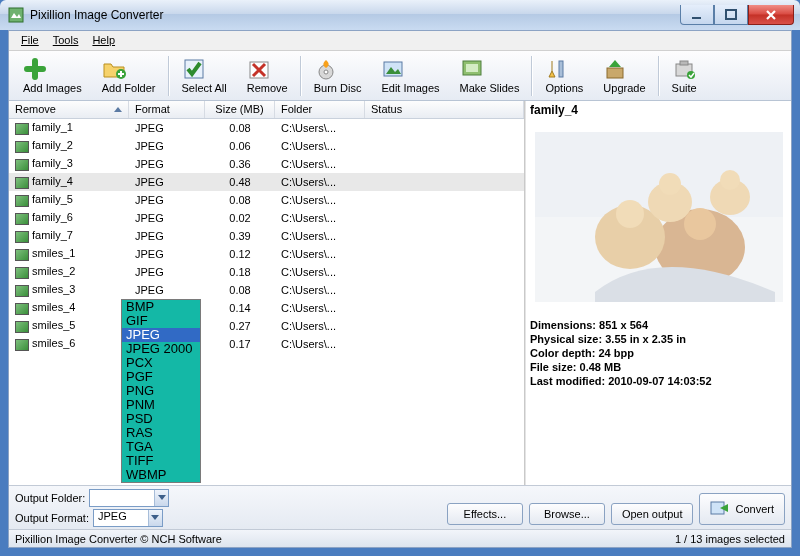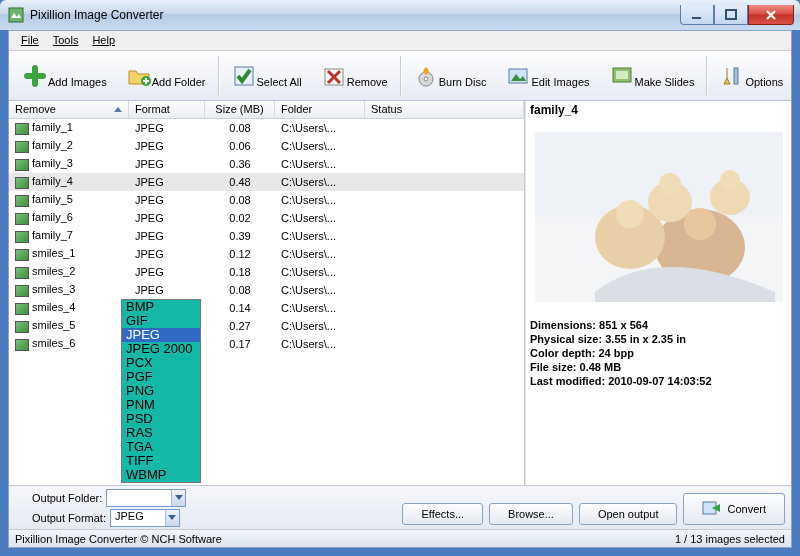--- a/index.html
+++ b/index.html
@@ -19,21 +19,21 @@
   
   .chrome-inner { position: absolute; left: 8px; right: 8px; top: 30px; bottom: 8px; background: #f0f0f0; border: 1px solid #8ca3c4; }
 
   
   .menubar { height: 20px; background: #f0f0f0; padding: 2px 6px; display:flex; gap: 2px; align-items:flex-start; border-bottom: 1px solid #d0d0d0;}
   .menubar .menu-item { padding: 1px 6px; cursor: default; }
   .menubar .menu-item span.hot { text-decoration: underline; }
 
   
   .toolbar { height: 50px; background: linear-gradient(to bottom, #fdfdfe, #e6ebf3); border-bottom: 1px solid #b8c4d4; display:flex; align-items:center; padding: 0 4px; gap: 0; }
-  .tool { display:flex; align-items:flex-end; justify-content:center; padding: 2px 10px; gap: 1px; cursor: default; }
+  .tool { display:flex; flex-direction:column; align-items:flex-start; justify-content:center; padding: 2px 10px; gap: 1px; cursor: default; }
   .tool .ico { width: 24px; height: 24px; display:flex; align-items:center; justify-content:center; }
   .tool .lbl { font-size: 11px; white-space: nowrap; }
   .toolbar .sep { width: 2px; height: 40px; border-left: 1px solid #c0cad8; border-right: 1px solid #fff; margin: 0 2px; }
 
   
   .main { position: absolute; left:0; right:0; top: 70px; bottom: 62px; display:flex; }
   .left { flex: 1; min-width:0; display:flex; flex-direction:column; border-right: 1px solid #c9c9c9; background:#fff;}
   .right { width: 266px; background: #fff; border-left: 1px solid #e4e4e4; display:flex; flex-direction:column; }
 
   
@@ -54,27 +54,27 @@
   .format-popup .opt.sel { background:#316ac5; color:#fff; }
 
   
   .preview-title { font-weight:bold; font-size:12px; padding: 2px 4px; }
   .preview-img-wrap { flex:0 0 195px; display:flex; align-items:center; justify-content:center; background:#fff; }
   .preview-img { width: 248px; height: 170px; background:#dde6ef; position:relative; overflow:hidden; }
   .meta { padding: 4px 4px; font-size:11px; font-weight:bold; line-height:14px; }
 
   
   .outputs { position:absolute; left:0; right:0; bottom: 18px; height: 44px; background: linear-gradient(to bottom,#f5f7fb,#e5eaf2); border-top:1px solid #c2cad6; display:flex; }
-  .outputs .left-out { flex:1; display:flex; flex-direction:column; justify-content:center; padding: 2px 6px; gap:2px;margin-left:17px; }
+  .outputs .left-out { flex:1; display:flex; flex-direction:column; justify-content:center; padding: 2px 6px; gap:2px; }
   .outrow { display:flex; align-items:center; gap:4px; font-size:11px; }
   .combo { border: 1px solid #7a9cc6; background:#fff; height:18px; width: 70px; padding: 0 14px 0 4px; position:relative; }
   .combo .arrow { position:absolute; right:0; top:0; bottom:0; width:14px; background: linear-gradient(to bottom,#eef3fb,#c9d8ec); border-left:1px solid #a7bdd9; display:flex;align-items:center;justify-content:center;}
   .combo .arrow::after { content:''; width:0;height:0;border-left:4px solid transparent;border-right:4px solid transparent;border-top:5px solid #3d5f8a; }
   .outputs .right-out { width: 458px; display:flex; align-items:flex-end; justify-content:flex-end; padding: 4px 6px; gap:6px; }
-  .btn { height: 22px; min-width: 76px; background: linear-gradient(to bottom,#fdfdfe,#e4e9f1); border:1px solid #8aa2c2; border-radius:3px; padding:0 18px; font-size:11px; display:flex;align-items:center;justify-content:center; cursor:default; }
+  .btn { height: 22px; min-width: 76px; background: linear-gradient(to bottom,#fdfdfe,#e4e9f1); border:1px solid #8aa2c2; border-radius:3px; padding:0 10px; font-size:11px; display:flex;align-items:center;justify-content:center; cursor:default; }
   .btn.convert { min-width: 82px; height: 32px; gap:5px;margin-top:28px; }
 
   
   .statusbar { position:absolute; left:0;right:0;bottom:0;height:18px; background: linear-gradient(to bottom,#f2f5fa,#dde4ee); border-top:1px solid #c2cad6; display:flex; align-items:center; font-size:11px; padding:0 6px;margin-top:12px; }
   .statusbar .right { margin-left:auto; background:transparent; border:none; width:auto; }
 </style>
 </head>
 <body>
 
 <div class="window">

